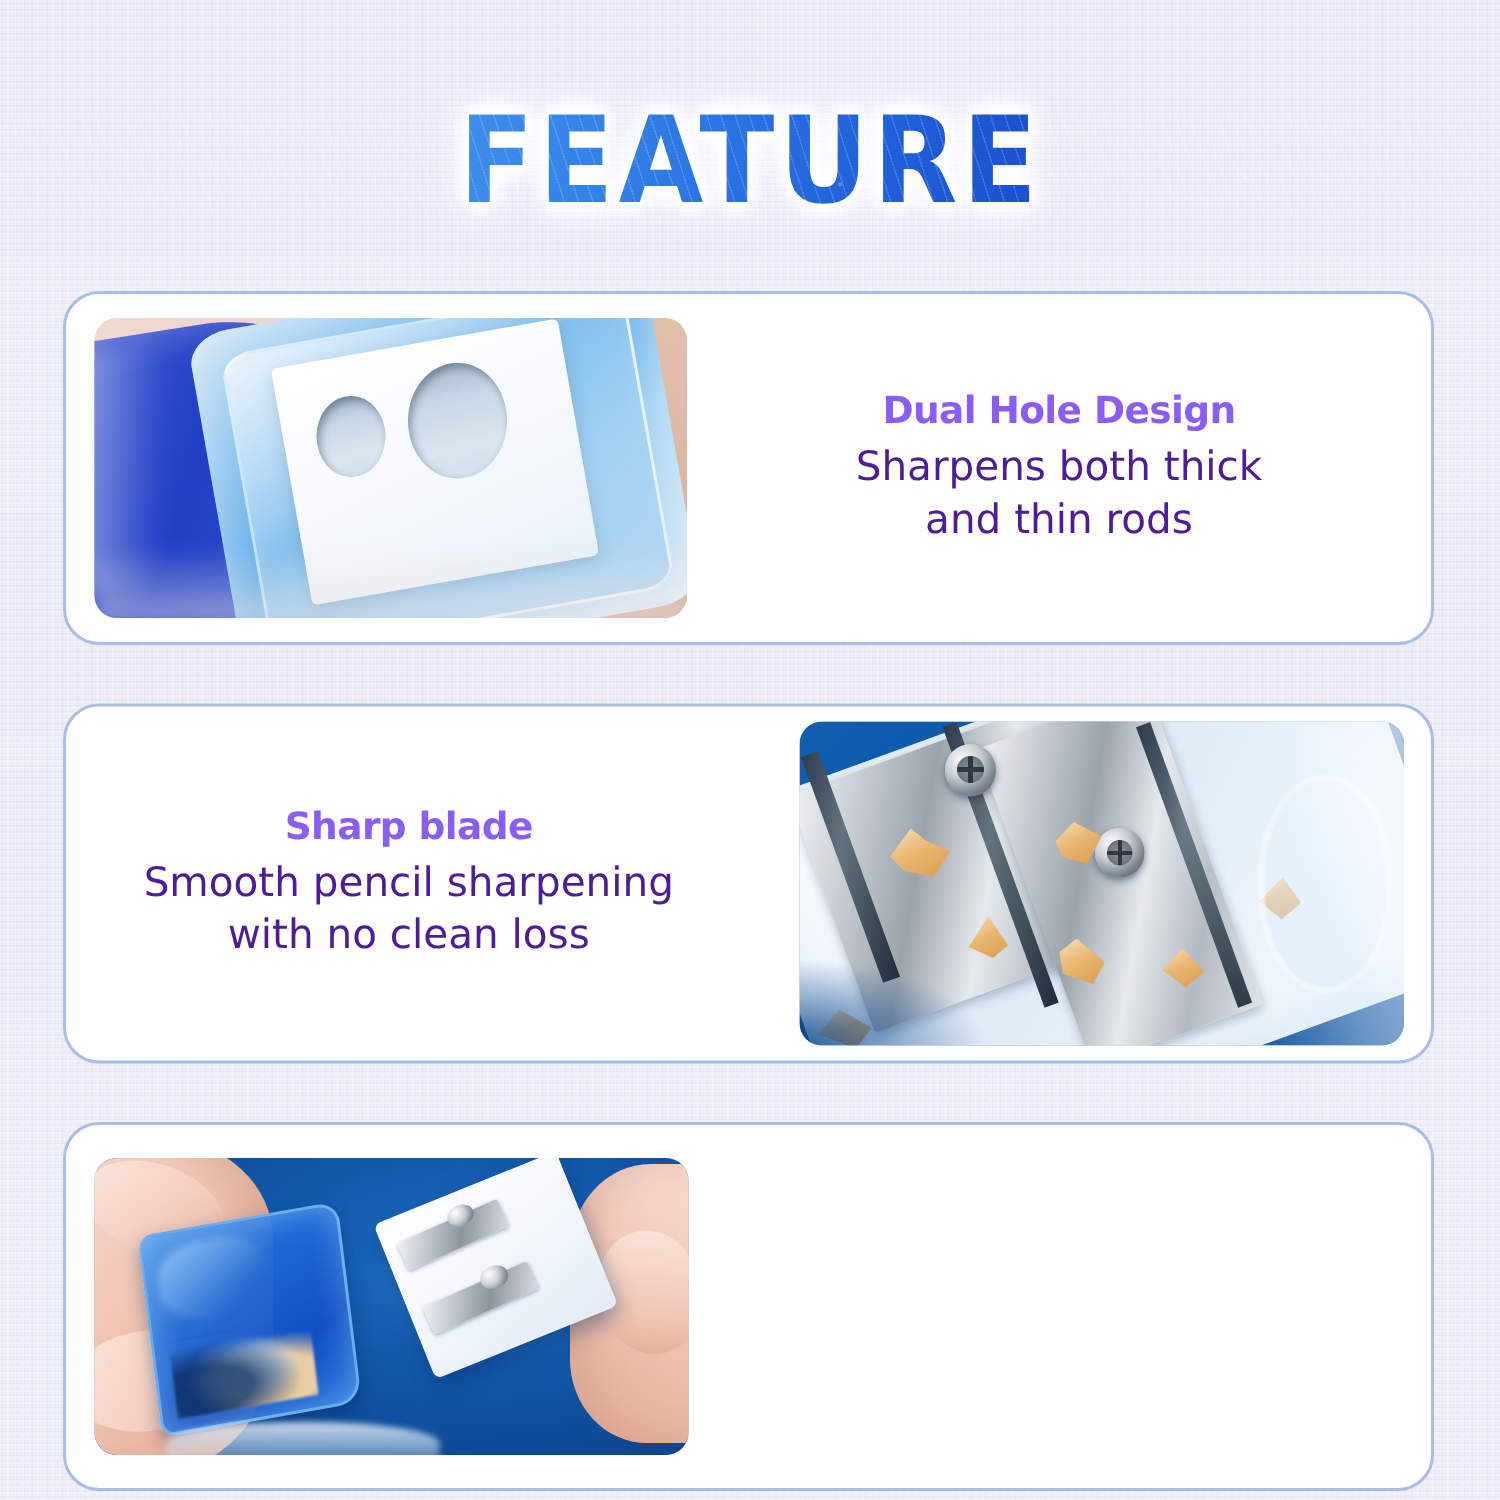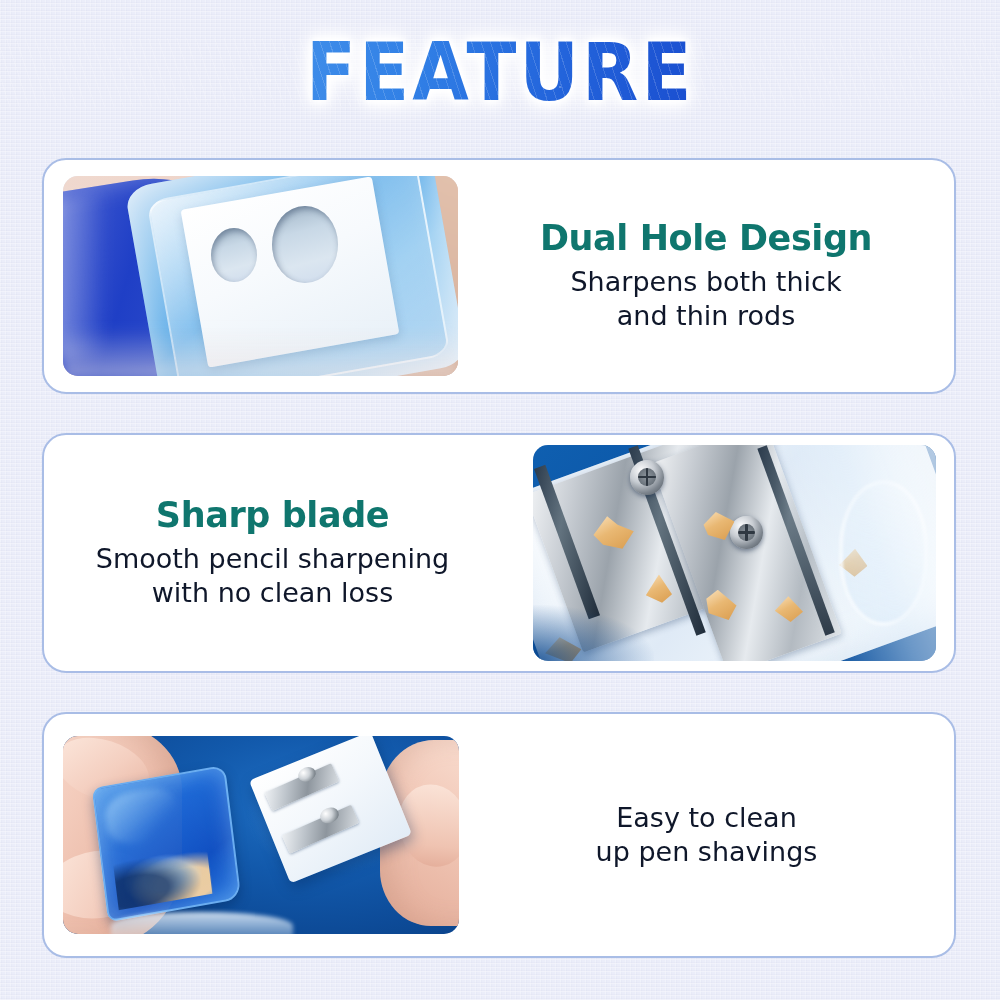--- a/index.html
+++ b/index.html
@@ -24,20 +24,21 @@
     background-image:
       repeating-linear-gradient(0deg, rgba(255,255,255,.55) 0 1px, rgba(190,193,220,.16) 1px 2px, rgba(255,255,255,0) 2px 4px),
       repeating-linear-gradient(90deg, rgba(255,255,255,.45) 0 1px, rgba(186,190,218,.14) 1px 2px, rgba(255,255,255,0) 2px 5px);
     z-index: 0;
   }
 
   .page {
     position: absolute;
     inset: 0;
     z-index: 1;
+    margin-top: 36px;
   }
 
   
   .title-wrap {
     position: absolute;
     left: 0;
     top: 38px;
     width: 1000px;
     text-align: center;
   }
@@ -109,30 +110,30 @@
   #card-2 .card-media { width: 403px; height: 216px; margin-right: 18px; }
   #card-3 .card-media { width: 396px; height: 198px; margin-left: 19px; }
 
   .card-text {
     flex: 1 1 auto;
     text-align: center;
     padding: 0 14px;
     box-sizing: border-box;
   }
   .card-heading {
-    color: #0f766e;
+    color: #8b5cf6;
     font-family: "DejaVu Sans", sans-serif;
-    font-size: 35px;
+    font-size: 25px;
     font-weight: 700;
     letter-spacing: -0.4px;
     line-height: 1.12;
     margin: 0 0 7px 0;
   }
   .card-sub {
-    color: #0f172a;
+    color: #4c1d95;
     font-family: "DejaVu Sans", sans-serif;
     font-size: 27px;
     font-weight: 400;
     line-height: 1.26;
     margin: 0;
     white-space: pre-line;
   }
 
   
   .photo1 { position: absolute; inset: 0; background:
@@ -417,18 +418,16 @@
         <div class="p3-unit">
           <div class="p3-blade pb1"></div>
           <div class="p3-blade pb2"></div>
           <div class="p3-mini-screw ms1"></div>
           <div class="p3-mini-screw ms2"></div>
         </div>
         <div class="p3-shelf"></div>
       </div>
     </div>
     <div class="card-text">
-      <p class="card-sub">Easy to clean
-up pen shavings</p>
     </div>
   </div>
 
 </div>
 
 </body></html>

